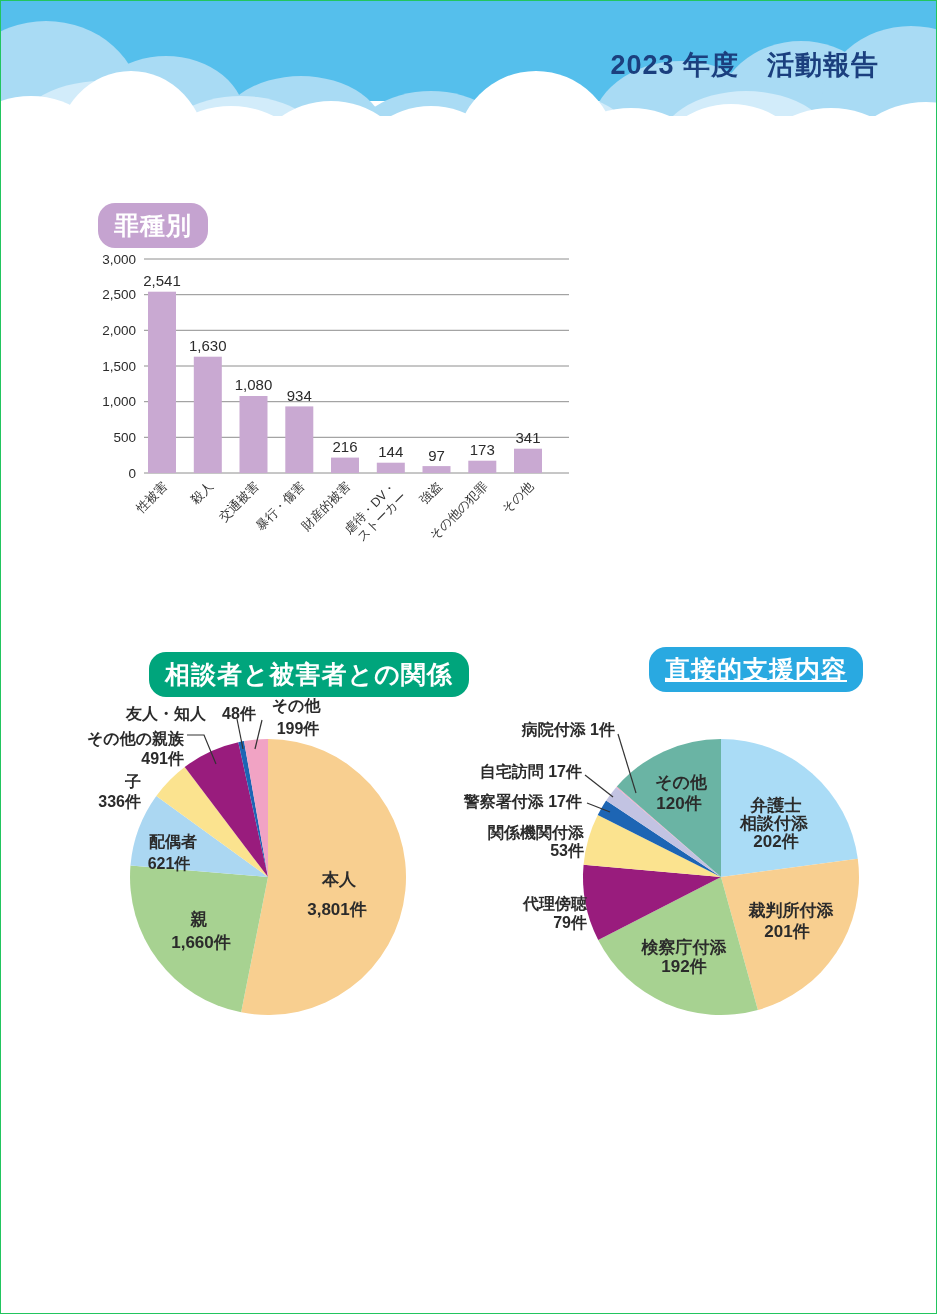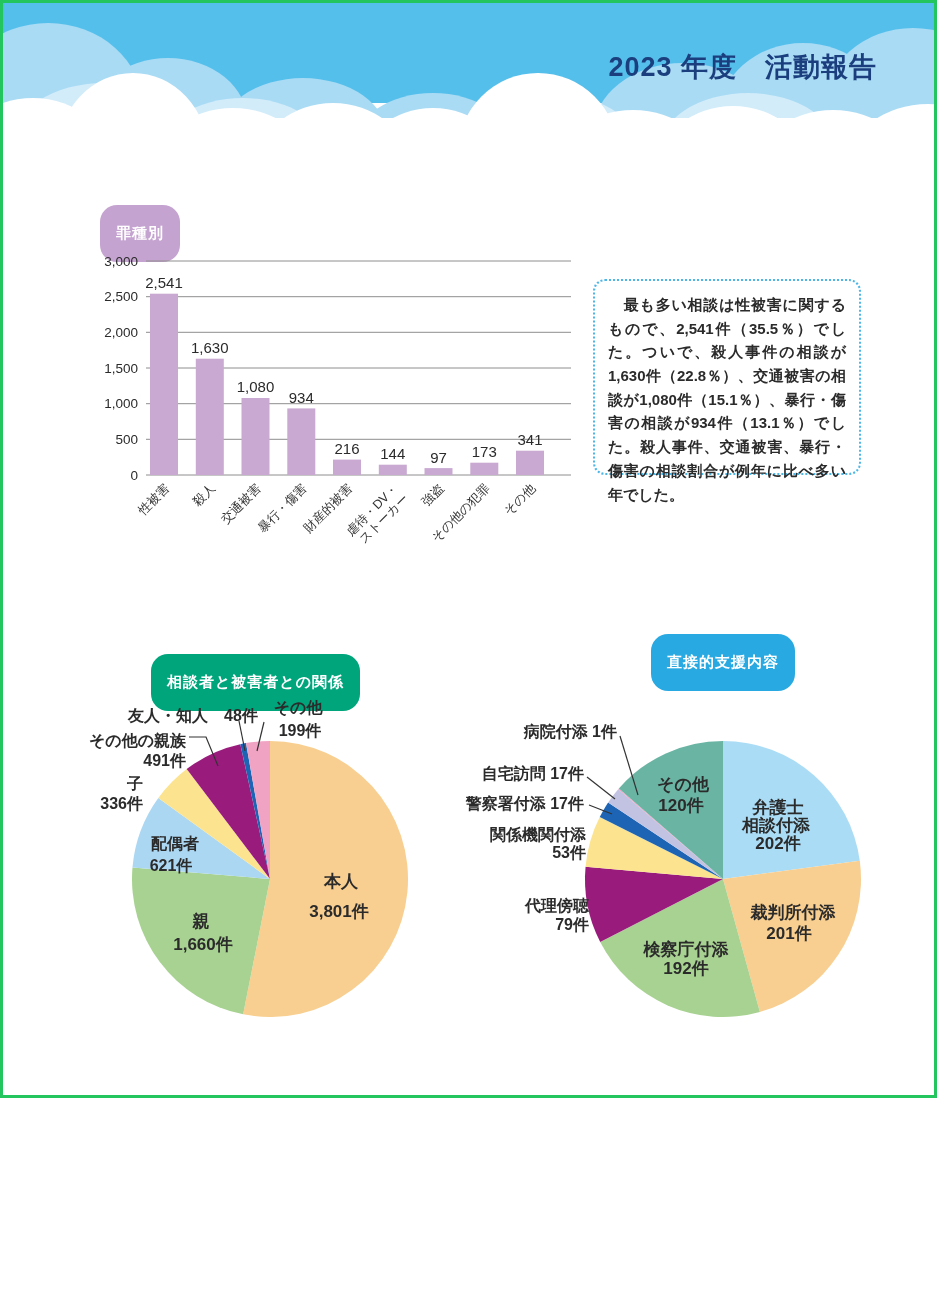--- a/index.html
+++ b/index.html
@@ -1,34 +1,34 @@
 <!DOCTYPE html>
 <html><head>
 <meta charset="utf-8">
 <style>
   * { margin:0; padding:0; box-sizing:border-box; }
   html,body { background:#fff; }
   body { font-family:"Liberation Sans","DejaVu Sans",sans-serif; }
   .page {
-    position:relative; width:937px; height:1098px; background:#fff;
-    border:3px solid #22c55e; overflow:hidden; margin:0 auto;
+    position:relative; width:937px; height:1314px; background:#fff;
+    border:1px solid #22c55e; overflow:hidden; margin:0 auto;
   }
   .cloud-header { position:absolute; left:0; top:0; }
   .page-title {
     position:absolute; top:46px; right:57px;
     font-size:27px; font-weight:bold; color:#1b3f7e; letter-spacing:1px;
     white-space:nowrap;
   }
   .badge {
-    position:absolute; color:#fff; font-weight:bold; font-size:15px;
-    border-radius:17px; padding:19px 16px; letter-spacing:1px; white-space:nowrap;
+    position:absolute; color:#fff; font-weight:bold; font-size:25px;
+    border-radius:17px; padding:6px 16px; letter-spacing:1px; white-space:nowrap;
   }
   .badge-crime   { left:97px;  top:202px; }
   .badge-relation{ left:148px; top:651px; }
-  .badge-support { left:648px; top:631px; }
+  .badge-support { left:648px; top:646px;text-decoration:underline; }
   .note-box {
     position:absolute; border:2px dotted #4db6e8; border-radius:12px;
     color:#2b2b2b; font-size:15px; font-weight:600; line-height:1.58;
     text-align:justify; background:#fff;
   }
   .note-crime    { left:590px; top:276px;  width:268px; height:196px; padding:12px 13px; }
   .note-relation { left:92px;  top:1042px; width:316px; height:86px;  padding:9px 13px;  line-height:1.55; }
   .note-support  { left:512px; top:1042px; width:338px; height:178px; padding:10px 13px; line-height:1.62; }
   .chart-mount { position:absolute; }
   #bar-chart  { left:60px;  top:242px; width:530px; height:300px; }
@@ -110,21 +110,20 @@
         <rect x="361.5" y="223.1" width="28" height="6.9" fill="#c9a9d2"></rect>
         <text x="375.5" y="212.08066666666667" text-anchor="middle" font-size="15" fill="#2b2b2b" font-weight="normal" dominant-baseline="central">97</text>
         <text transform="translate(381.5,244) rotate(-45)" text-anchor="end" font-size="12.5" fill="#333" font-weight="normal"><tspan x="0" y="0">強盗</tspan></text>
         <rect x="407.3" y="217.7" width="28" height="12.3" fill="#c9a9d2"></rect>
         <text x="421.25" y="206.65933333333334" text-anchor="middle" font-size="15" fill="#2b2b2b" font-weight="normal" dominant-baseline="central">173</text>
         <text transform="translate(427.3,244) rotate(-45)" text-anchor="end" font-size="12.5" fill="#333" font-weight="normal"><tspan x="0" y="0">その他の犯罪</tspan></text>
         <rect x="453.0" y="205.7" width="28" height="24.3" fill="#c9a9d2"></rect>
         <text x="467" y="194.67533333333333" text-anchor="middle" font-size="15" fill="#2b2b2b" font-weight="normal" dominant-baseline="central">341</text>
         <text transform="translate(473.0,244) rotate(-45)" text-anchor="end" font-size="12.5" fill="#333" font-weight="normal"><tspan x="0" y="0">その他</tspan></text>
       </svg></div>
-  <div class="note-box note-crime">　最も多い相談は性被害に関するもので、2,541件（35.5％）でした。ついで、殺人事件の相談が1,630件（22.8％）、交通被害の相談が1,080件（15.1％）、暴行・傷害の相談が934件（13.1％）でした。殺人事件、交通被害、暴行・傷害の相談割合が例年に比べ多い年でした。</div>
 
   <div class="badge badge-relation" style="background: rgb(0, 165, 124);">相談者と被害者との関係</div>
   <div id="pie-left" class="chart-mount"><svg viewBox="0 0 410 340" width="410" height="340">
         <path d="M212,186 L212.00,48.00 A138,138 0 1 1 185.15,321.36 Z" fill="#f8cf90"></path>
         <path d="M212,186 L185.15,321.36 A138,138 0 0 1 74.47,174.62 Z" fill="#a7d291"></path>
         <path d="M212,186 L74.47,174.62 A138,138 0 0 1 100.31,104.94 Z" fill="#abd7f2"></path>
         <path d="M212,186 L100.31,104.94 A138,138 0 0 1 128.71,75.97 Z" fill="#fbe38f"></path>
         <path d="M212,186 L128.71,75.97 A138,138 0 0 1 182.31,51.23 Z" fill="#991c7d"></path>
         <path d="M212,186 L182.31,51.23 A138,138 0 0 1 188.01,50.10 Z" fill="#1d65b4"></path>
         <path d="M212,186 L188.01,50.10 A138,138 0 0 1 212.00,48.00 Z" fill="#f1a3c4"></path>

